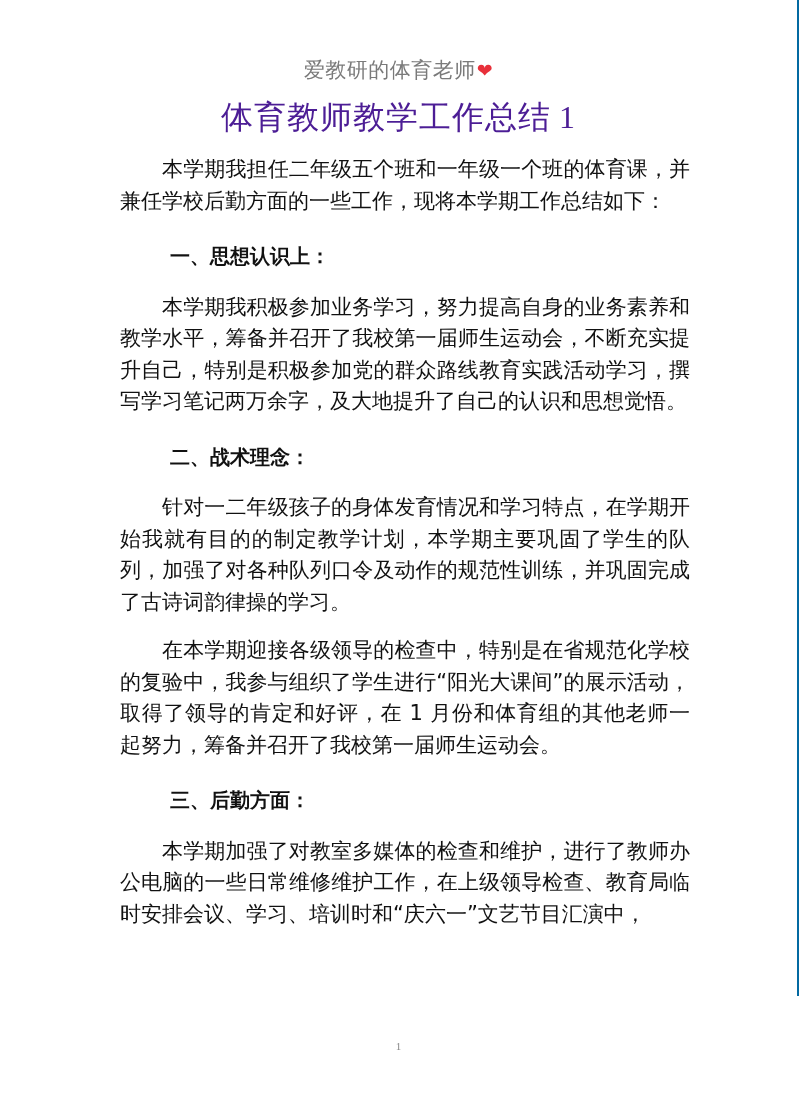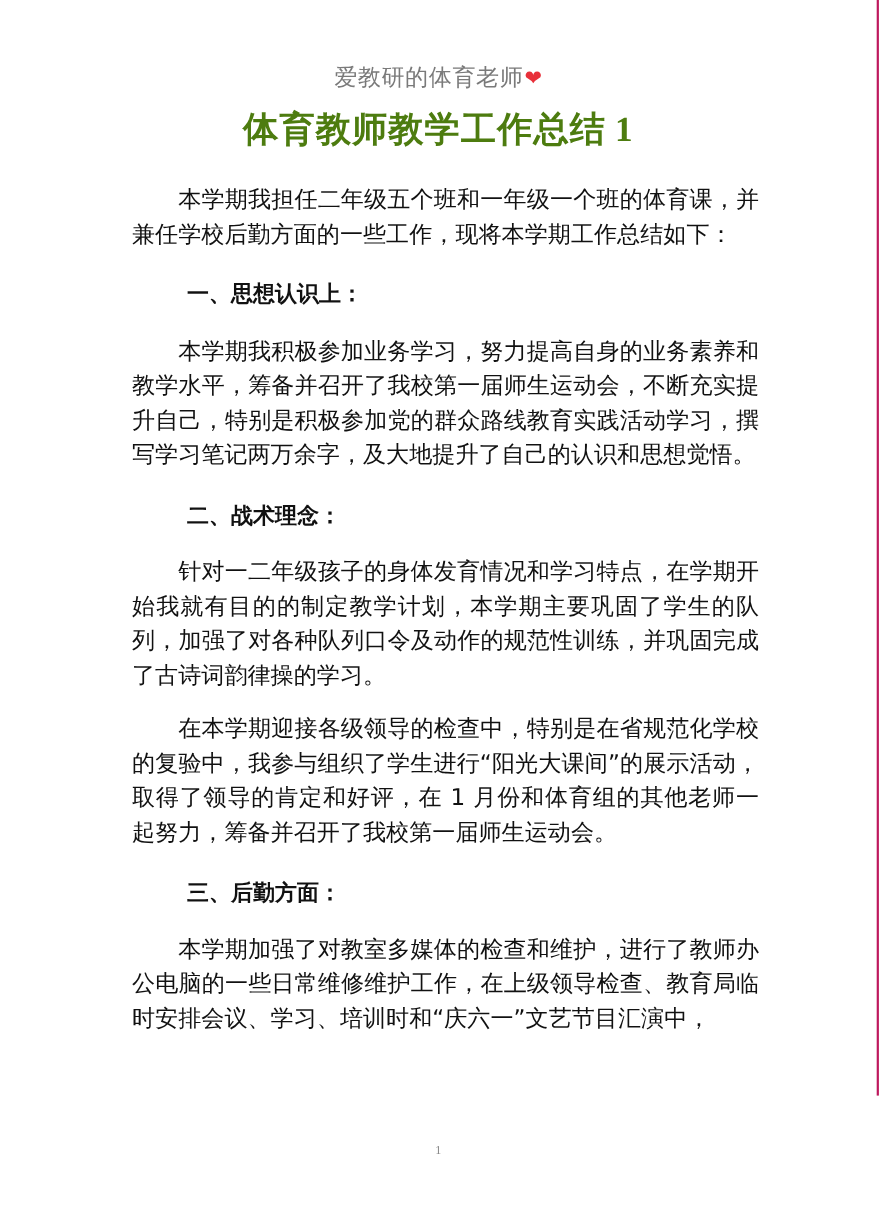--- a/index.html
+++ b/index.html
@@ -13,21 +13,21 @@
       position: relative;
       overflow: hidden;
       font-family: "DejaVu Sans", "Liberation Sans", sans-serif;
       color: #111111;
     }
     .page {
       position: absolute;
       left: 0; top: 0;
       width: 797px;
       height: 996px;
-      border-right: 2px solid #be185d;
+      border-right: 2px solid #0369a1;
       background: #ffffff;
     }
     .watermark {
       position: absolute;
       top: 56px;
       left: 0;
       width: 100%;
       text-align: center;
       font-size: 21px;
       color: #7a7a7a;
@@ -38,38 +38,38 @@
       font-size: 19px;
       margin-left: 1px;
     }
     .title {
       position: absolute;
       top: 96px;
       left: 0;
       width: 100%;
       text-align: center;
       font-size: 32px;
-      font-weight: bold;
-      color: #4d7c0f;
+      font-weight: normal;
+      color: #4c1d95;
       letter-spacing: 1px;
     }
     .title .num {
       font-family: "Liberation Serif", "DejaVu Serif", serif;
       margin-left: 8px;
     }
     .content {
       position: absolute;
       left: 120px;
       top: 150px;
       width: 570px;
       font-size: 21px;
       line-height: 31.5px;
     }
     .para {
-      margin: 16px 0 17px 0;
+      margin: 4px 0 17px 0;
       text-indent: 42px;
       text-align: justify;
     }
     .heading {
       margin: 24px 0 19px 0;
       padding-left: 50px;
       font-weight: bold;
       font-size: 20px;
       font-family: Liberation Serif, serif;
     }

